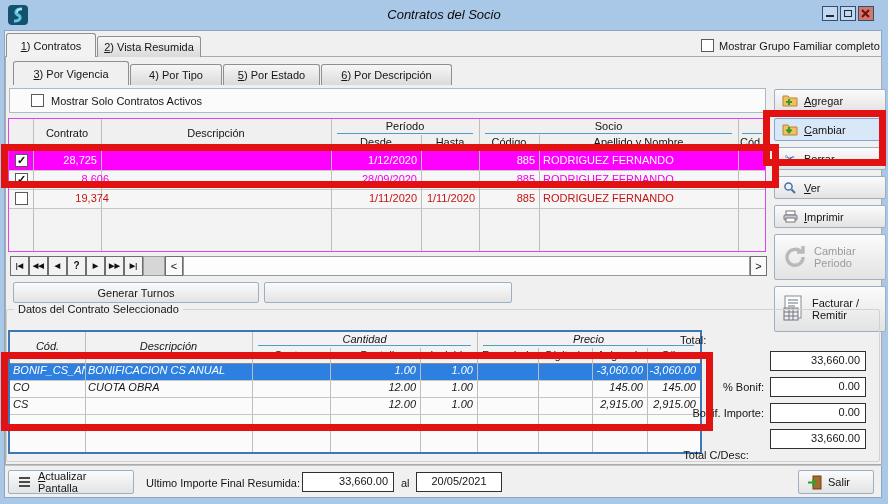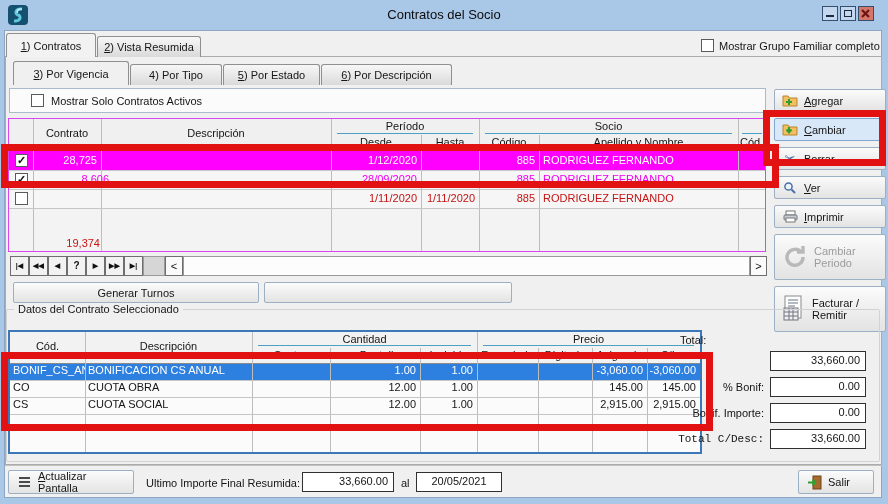--- a/index.html
+++ b/index.html
@@ -1,18 +1,18 @@
 <!DOCTYPE html>
 <html><head>
 <meta charset="utf-8">
 <style>
   html,body{margin:0;padding:0;background:#777;}
   #win{position:relative;width:888px;height:504px;background:#A9C7E7;
        font-family:"Liberation Sans",sans-serif;font-size:11px;color:#151515;overflow:hidden;}
-  .abs{position:absolute;}
+  .abs{position:absolute;font-style:italic;}
   #content{position:absolute;left:4px;top:30px;width:878px;height:468px;background:#F0F0F0;border:1px solid #8FA6C2;box-sizing:border-box;}
   
   .wbtn{position:absolute;top:6px;width:16px;height:15px;border:1px solid #35506E;background:#C3D7EE;box-sizing:border-box;}
   .wbtn.close{background:#D4766A;}
   
   .tab{position:absolute;border:1px solid #8F8F8F;border-bottom:none;border-radius:3px 3px 0 0;
        display:flex;align-items:center;justify-content:center;box-sizing:border-box;white-space:nowrap;}
   .tab.on{background:#F2F2F2;z-index:3;}
   .tab.off{background:linear-gradient(#F7F7F7,#DADADA);}
   .accel{text-decoration:underline;}
@@ -141,21 +141,21 @@
     <div class="cell" style="left:534px;top:32px;width:195px;color:#FFFFFF;">RODRIGUEZ FERNANDO</div>
 
     <div class="chk" style="left:6px;top:54px;">✓</div>
     <div class="cell num" style="left:36px;top:51px;width:64px;color:#F000F0;">8,606</div>
     <div class="cell num" style="left:322px;top:51px;width:86px;color:#F000F0;">28/09/2020</div>
     <div class="cell num" style="left:412px;top:51px;width:54px;color:#F000F0;"></div>
     <div class="cell num" style="left:470px;top:51px;width:56px;color:#F000F0;">885</div>
     <div class="cell" style="left:534px;top:51px;width:195px;color:#F000F0;">RODRIGUEZ FERNANDO</div>
 
     <div class="chk" style="left:6px;top:73px;"></div>
-    <div class="cell num" style="left:27px;top:70px;width:64px;color:#C41414;margin-top:45px;">19,374</div>
+    <div class="cell num" style="left:36px;top:70px;width:64px;color:#C41414;">19,374</div>
     <div class="cell num" style="left:322px;top:70px;width:86px;color:#C41414;">1/11/2020</div>
     <div class="cell num" style="left:412px;top:70px;width:54px;color:#C41414;">1/11/2020</div>
     <div class="cell num" style="left:470px;top:70px;width:56px;color:#C41414;">885</div>
     <div class="cell" style="left:534px;top:70px;width:195px;color:#C41414;">RODRIGUEZ FERNANDO</div>
   </div>
 
   <div class="navb" style="left:10px;">|◀</div>
   <div class="navb" style="left:29px;">◀◀</div>
   <div class="navb" style="left:48px;">◀</div>
   <div class="navb" style="left:67px;font-size:10px;">?</div>
@@ -286,34 +286,33 @@
     <div class="cell num" style="left:637px;top:30px;width:49px;height:17px;line-height:17px;color:#fff;">-3,060.00</div>
 
     <div class="cell" style="left:3px;top:47px;width:72px;height:17px;line-height:17px;">CO</div>
     <div class="cell" style="left:78px;top:47px;width:163px;height:17px;line-height:17px;">CUOTA OBRA</div>
     <div class="cell num" style="left:320px;top:47px;width:86px;height:17px;line-height:17px;">12.00</div>
     <div class="cell num" style="left:410px;top:47px;width:53px;height:17px;line-height:17px;">1.00</div>
     <div class="cell num" style="left:582px;top:47px;width:51px;height:17px;line-height:17px;">145.00</div>
     <div class="cell num" style="left:637px;top:47px;width:49px;height:17px;line-height:17px;">145.00</div>
 
     <div class="cell" style="left:3px;top:64px;width:72px;height:17px;line-height:17px;">CS</div>
-    <div class="cell" style="left:78px;top:64px;width:163px;height:17px;line-height:17px;">CUOTA SOCIAL</div>
     <div class="cell num" style="left:320px;top:64px;width:86px;height:17px;line-height:17px;">12.00</div>
     <div class="cell num" style="left:410px;top:64px;width:53px;height:17px;line-height:17px;">1.00</div>
     <div class="cell num" style="left:582px;top:64px;width:51px;height:17px;line-height:17px;">2,915.00</div>
     <div class="cell num" style="left:637px;top:64px;width:49px;height:17px;line-height:17px;">2,915.00</div>
   </div>
 
   <div class="lbl" style="left:680px;top:334px;width:84px;text-align:left;">Total:</div>
   <div class="field" style="left:770px;top:351px;width:96px;height:20px;">33,660.00</div>
   <div class="lbl" style="left:680px;top:381px;width:84px;text-align:right;">% Bonif:</div>
   <div class="field" style="left:770px;top:377px;width:96px;height:20px;">0.00</div>
   <div class="lbl" style="left:672px;top:407px;width:92px;text-align:right;">Bonif. Importe:</div>
   <div class="field" style="left:770px;top:403px;width:96px;height:20px;">0.00</div>
-  <div class="lbl" style="left:668px;top:433px;width:96px;text-align:right;font-family:Liberation Mono, monospace;">Total C/Desc:</div>
+  <div class="lbl" style="left:668px;top:449px;width:96px;text-align:center;">Total C/Desc:</div>
   <div class="field" style="left:770px;top:429px;width:96px;height:20px;">33,660.00</div>
 
   <div class="hline" style="left:5px;top:465px;width:877px;background:#C2C2C2;"></div>
   <div class="btn" style="left:8px;top:470px;width:126px;height:24px;">
     <span class="ic">
       <svg width="13" height="12" viewBox="0 0 13 12">
           <path d="M1 2 h11 M1 6 h11 M1 10 h11" stroke="#4A4A4A" stroke-width="2.2"></path>
         </svg>
     </span>
     <span><span class="accel">A</span><span>ctualizar Pantalla</span></span>

